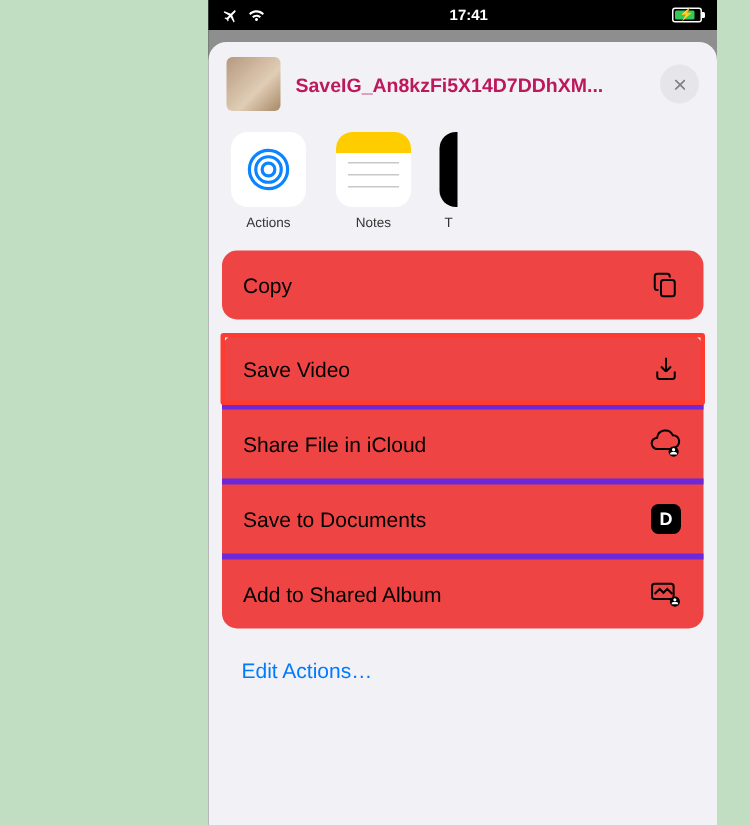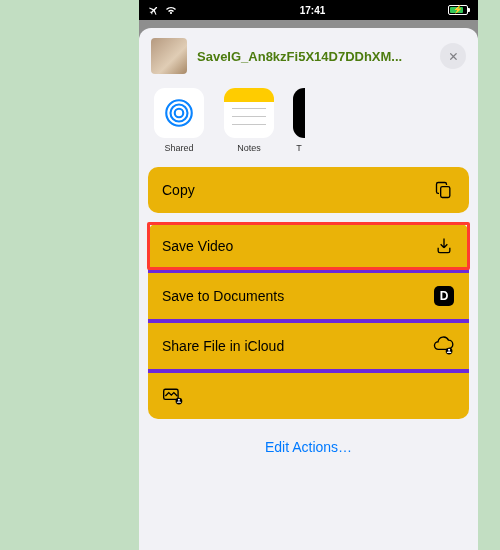--- a/index.html
+++ b/index.html
@@ -69,21 +69,21 @@
     padding: 10px 12px 14px 12px;
     gap:10px;
   }
   .thumb {
     width:36px; height:36px; border-radius:4px;
     background: linear-gradient(135deg,#b5997f 0%, #e0cdb5 60%, #a78866 100%);
     flex-shrink:0;
   }
   .file-meta { flex:1; min-width:0; }
   .file-title {
-    font-size: 13px; font-weight:600; color:#4d7c0f;
+    font-size: 13px; font-weight:600; color:#be185d;
     white-space:nowrap; overflow:hidden; text-overflow:ellipsis;
   }
   .file-sub {
     font-size: 11px; color:#8a8a8e; margin-top:2px;
   }
   .close-btn {
     width:26px; height:26px; border-radius:50%;
     background:#e5e5ea; color:#7c7c80;
     display:flex; align-items:center; justify-content:center;
     font-size:14px; font-weight:700; flex-shrink:0;
@@ -101,21 +101,21 @@
   }
   .app-icon.airdrop { background:#fff; }
   .app-icon.mail { background: linear-gradient(#1f8bff,#1167e2); }
   .app-icon.notes { background:#fff; position:relative; overflow:hidden; }
   .app-icon.notes::before { content:""; position:absolute; top:0; left:0; right:0; height:14px; background:#ffcc00; }
   .app-icon.instagram { background:#fff; }
   .app-icon.partial { background:#000; }
   .app-label { font-size:9px; color:#333; margin-top:5px; white-space:nowrap; }
 
   .action-group {
-    background:#eab308;
+    background:#ef4444;
     margin: 0 9px 10px 9px;
     border-radius:10px;
   }
   .action-row {
     display:flex; align-items:center; justify-content:space-between;
     padding: 12px 14px;
     font-size: 14px; color:#000;
     border-bottom:4px solid #6d28d9;
     position:relative;
   }
@@ -129,21 +129,21 @@
   }
 
   .highlight {
     position:absolute; inset:-1px;
     border:3px solid #ff3b30; pointer-events:none;
     border-radius:2px;
   }
 
   .edit-row {
     padding: 10px 22px 20px 22px;
-    font-size:14px; color:#007aff;text-align:center;
+    font-size:14px; color:#007aff;
   }
 </style>
 </head>
 <body>
 
 <div class="phone">
 
   <div class="status-bar">
     <div class="status-left">
       <span class="airplane-icon">
@@ -185,21 +185,21 @@
 
     <div class="app-row">
       <div class="app-item">
         <div class="app-icon airdrop">
           <svg width="34" height="34" viewBox="0 0 48 48" fill="none" stroke="#0a84ff" stroke-width="3">
               <circle cx="24" cy="24" r="6"></circle>
               <circle cx="24" cy="24" r="12"></circle>
               <circle cx="24" cy="24" r="18"></circle>
             </svg>
         </div>
-        <div class="app-label">Shared</div>
+        <div class="app-label">Actions</div>
       </div>
       <div class="app-item">
         <div class="app-icon notes">
           <div style="position:absolute;top:20px;left:8px;right:8px;height:1px;background:#c8c8c8"></div>
           <div style="position:absolute;top:28px;left:8px;right:8px;height:1px;background:#c8c8c8"></div>
           <div style="position:absolute;top:36px;left:8px;right:8px;height:1px;background:#c8c8c8"></div>
         </div>
         <div class="app-label">Notes</div>
       </div>
       <div class="app-item" style="width:12px">
@@ -225,37 +225,38 @@
         <div class="highlight"></div>
         <span>Save Video</span>
         <span class="action-icon">
           <svg width="20" height="20" viewBox="0 0 24 24" fill="none" stroke="#000" stroke-width="1.6">
               <path d="M12 3 v11 m0 0 l-4-4 m4 4 l4-4"></path>
               <path d="M5 14 v4 a2 2 0 0 0 2 2 h10 a2 2 0 0 0 2 -2 v-4"></path>
             </svg>
         </span>
       </div>
       <div class="action-row">
-        <span>Save to Documents</span>
-        <span class="action-icon">
-          <div class="black-badge">D</div>
-        </span>
-      </div>
-      <div class="action-row">
         <span>Share File in iCloud</span>
         <span class="action-icon">
           <svg width="22" height="20" viewBox="0 0 26 22" fill="#000">
               <path d="M19 14a5 5 0 0 0-.7-9.96A6.5 6.5 0 0 0 6 6a4.5 4.5 0 0 0 .5 9H19z" fill="none" stroke="#000" stroke-width="1.6"></path>
               <circle cx="19" cy="17" r="4" fill="#000"></circle>
               <circle cx="19" cy="15.5" r="1.3" fill="#fff"></circle>
               <path d="M16.2 19.2 a2.8 2 0 0 1 5.6 0 z" fill="#fff"></path>
             </svg>
         </span>
       </div>
       <div class="action-row">
+        <span>Save to Documents</span>
+        <span class="action-icon">
+          <div class="black-badge">D</div>
+        </span>
+      </div>
+      <div class="action-row">
+        <span>Add to Shared Album</span>
         <span class="action-icon">
           <svg width="22" height="20" viewBox="0 0 26 22" fill="none" stroke="#000" stroke-width="1.6">
               <rect x="2" y="3" width="17" height="12" rx="2"></rect>
               <path d="M4 11 l4-4 3 3 3-3 4 4"></path>
               <circle cx="20" cy="17" r="4" fill="#000" stroke="none"></circle>
               <circle cx="20" cy="15.5" r="1.2" fill="#fff" stroke="none"></circle>
               <path d="M17.4 19 a2.6 1.8 0 0 1 5.2 0 z" fill="#fff" stroke="none"></path>
             </svg>
         </span>
       </div>

